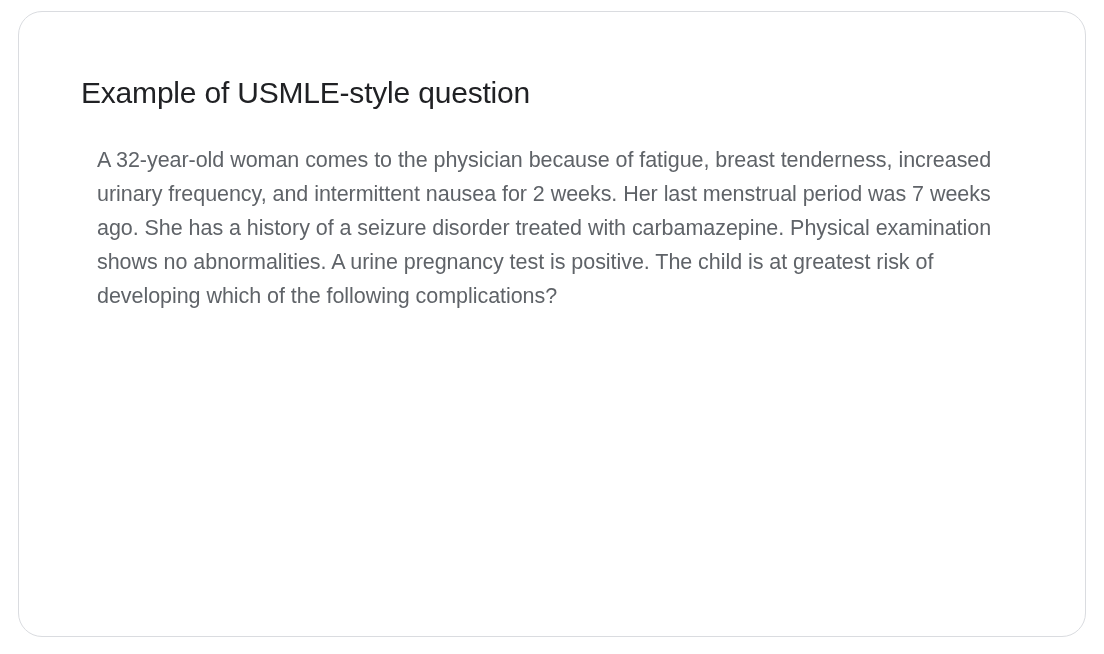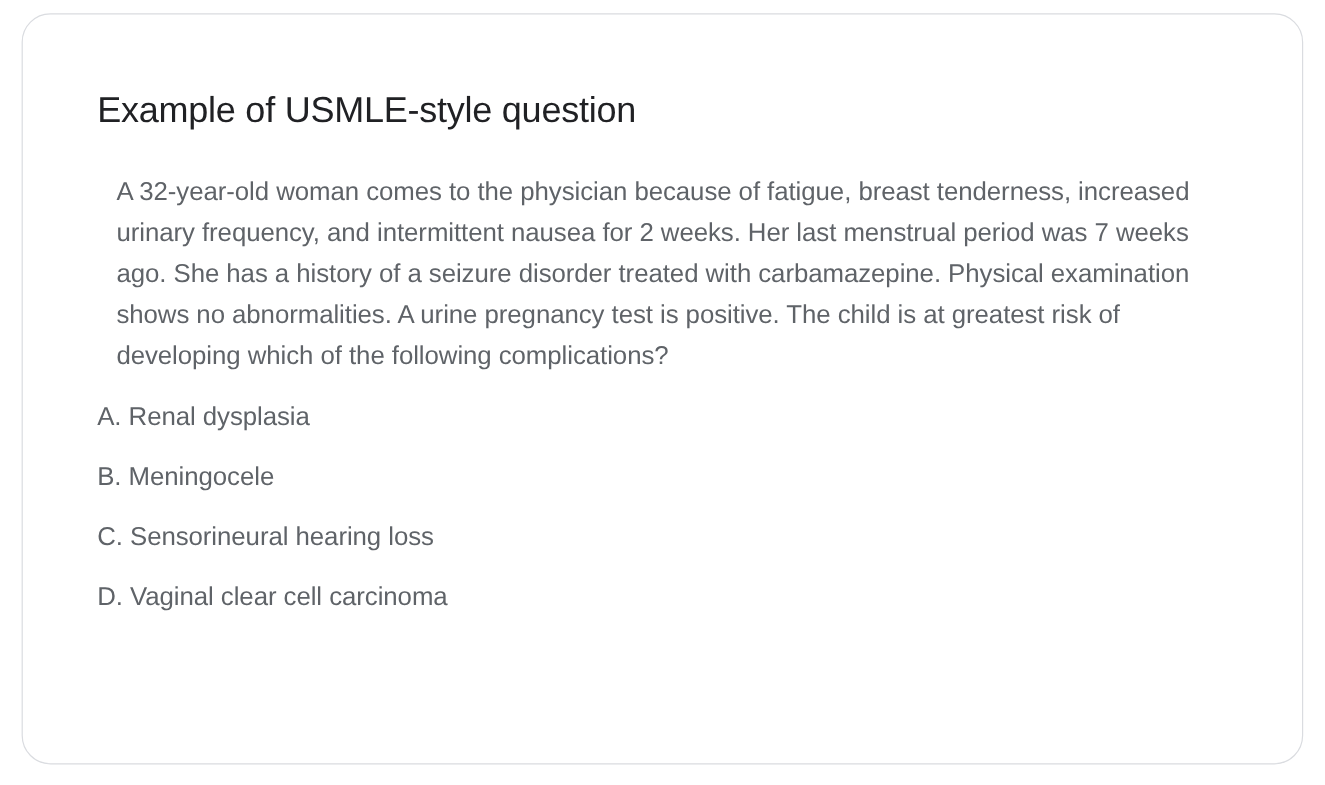--- a/index.html
+++ b/index.html
@@ -81,22 +81,16 @@
 <body>
 
 <div class="page">
 
   <section class="question-card">
 
     <h1 class="card-title">Example of USMLE-style question</h1>
 
     <p class="question-stem">A 32-year-old woman comes to the physician because of fatigue, breast tenderness, increased urinary frequency, and intermittent nausea for 2 weeks. Her last menstrual period was 7 weeks ago. She has a history of a seizure disorder treated with carbamazepine. Physical examination shows no abnormalities. A urine pregnancy test is positive. The child is at greatest risk of developing which of the following complications?</p>
 
-    <ul class="options-list">
-      <li class="option-item">A. Renal dysplasia</li>
-      <li class="option-item">B. Meningocele</li>
-      <li class="option-item">C. Sensorineural hearing loss</li>
-      <li class="option-item">D. Vaginal clear cell carcinoma</li>
-    </ul>
 
   </section>
 
 </div>
 
 </body></html>

